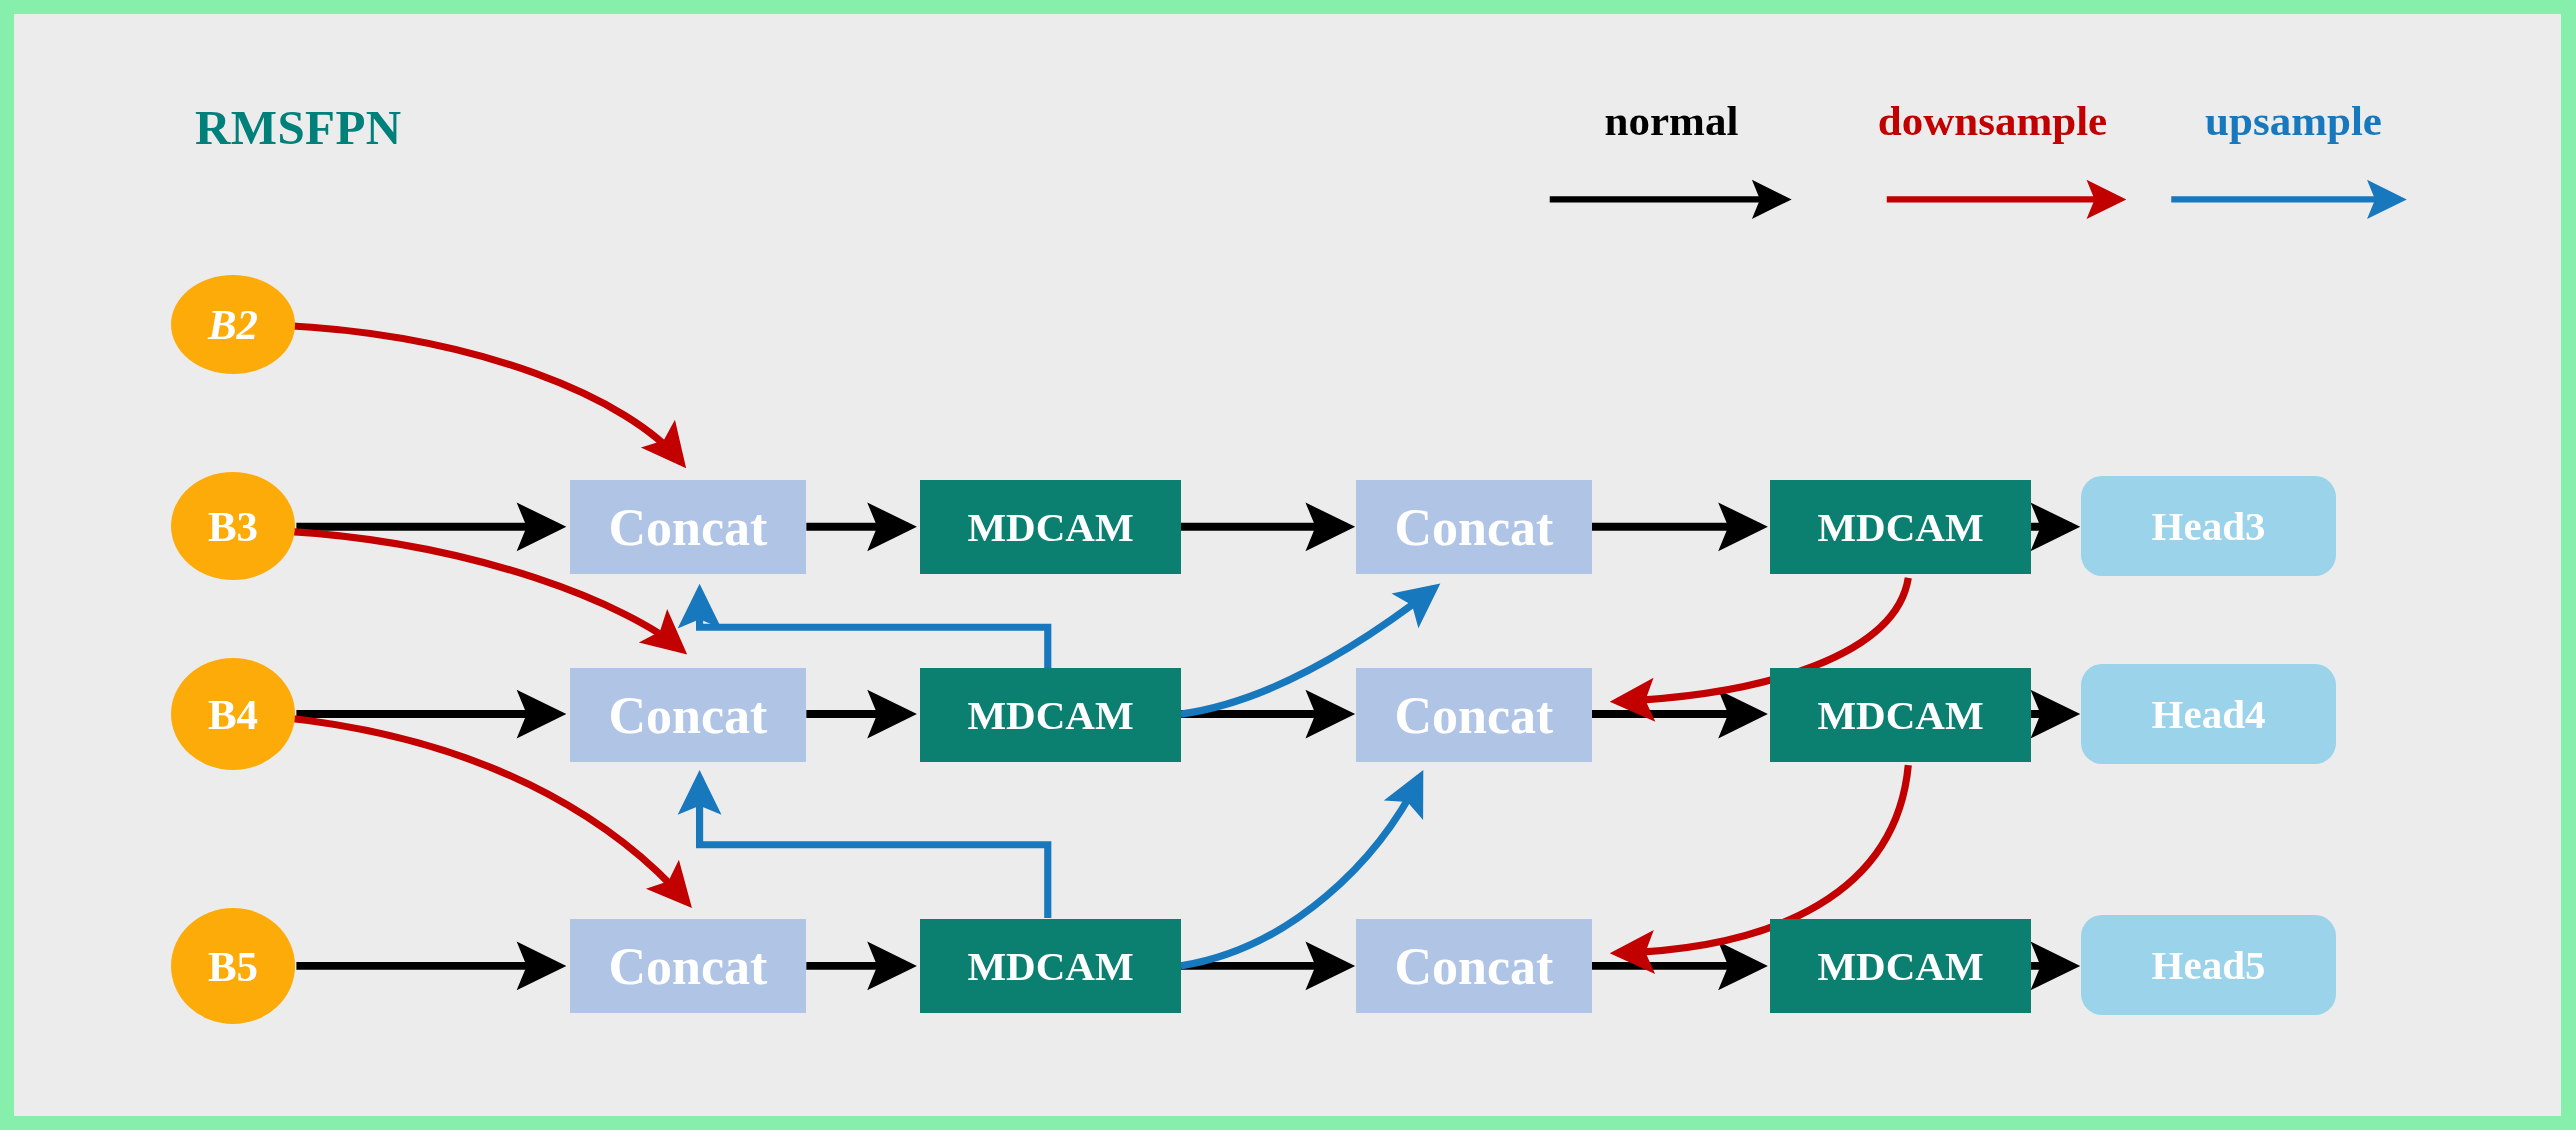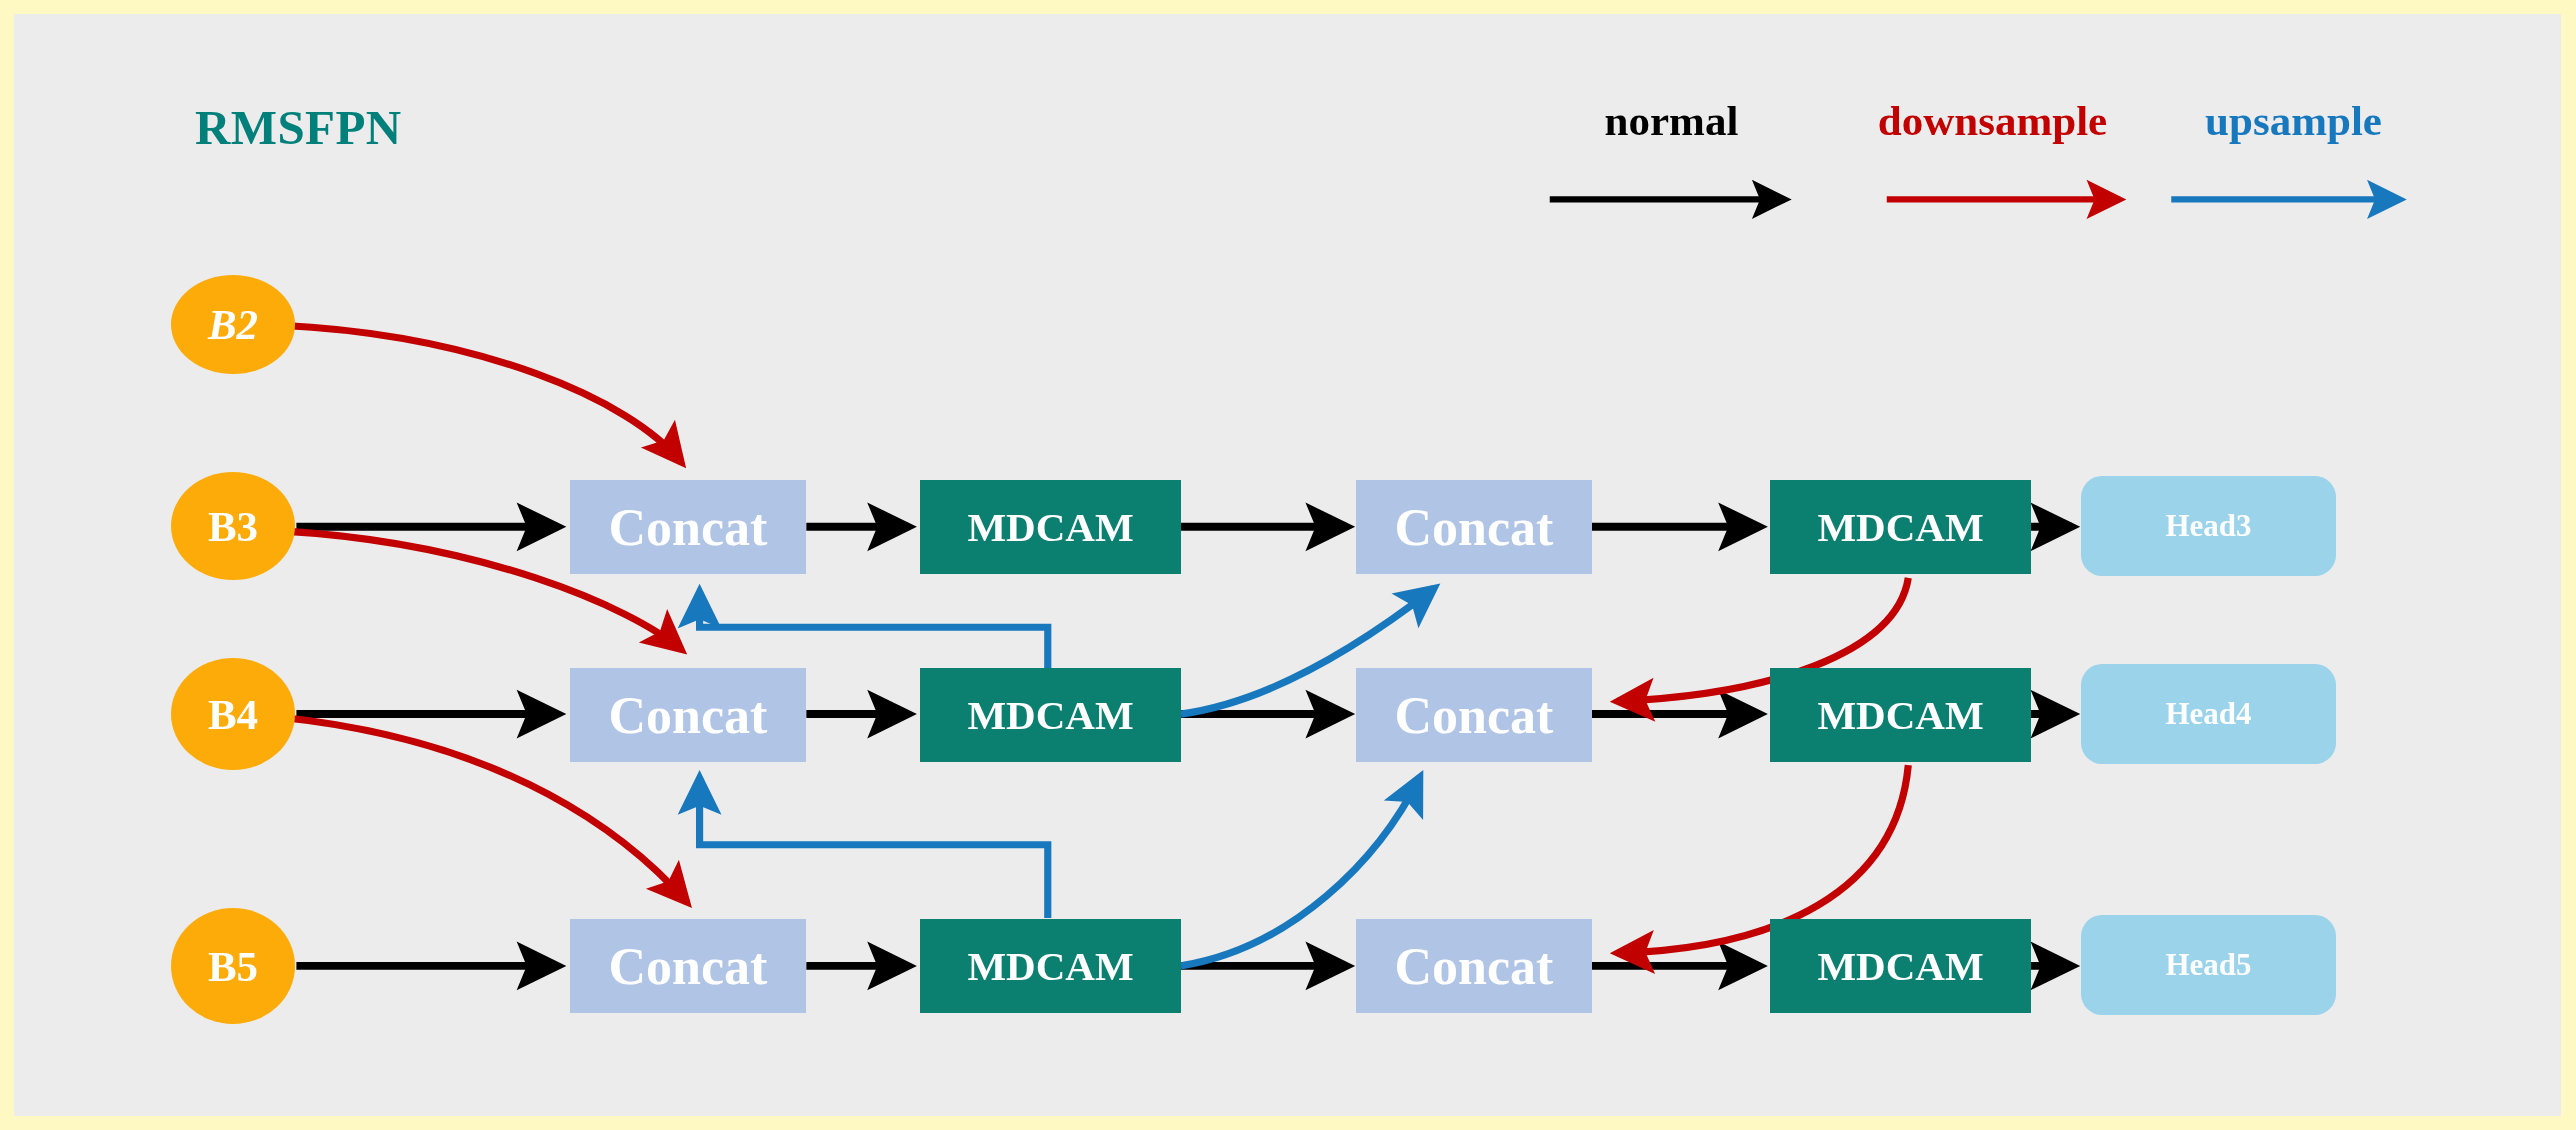--- a/index.html
+++ b/index.html
@@ -1,20 +1,20 @@
 <!DOCTYPE html>
 <html style="font-size:12.7px"><head>
 <meta charset="utf-8">
 <style>
   html,body{margin:0;padding:0;background:#ffffff;}
   body{font-family:"Liberation Serif", serif;}
   #root{
     position:relative;
     width:2576px;height:1131px;
-    background:#fef9c3;
+    background:#86efac;
     overflow:hidden;
   }
   #canvas{
     position:absolute;
     left:14.3px;top:14.3px;
     width:2547px;height:1102px;
     background:#ececec;
   }
   .title{
     position:absolute;
@@ -58,21 +58,21 @@
     background:#b0c4e5;
     font-size:52px;
   }
   .mdcam{
     background:#0b7f70;
     font-size:41px;
   }
   .head{
     background:#9ad3ea;
     border-radius:21px;
-    font-size:31px;
+    font-size:41px;
   }
 </style>
 </head>
 <body>
 
 <div id="root">
   <div id="canvas"></div>
 
   <div class="title">RMSFPN</div>
 

